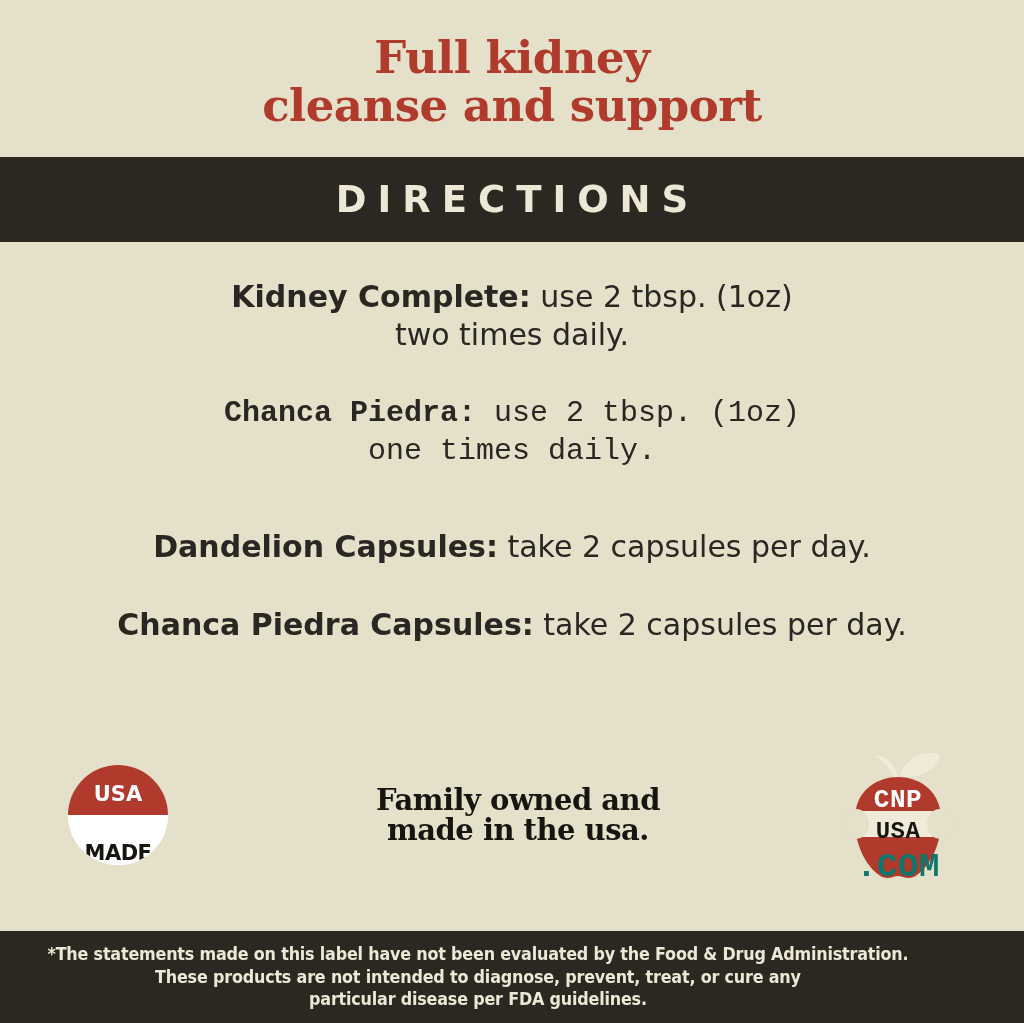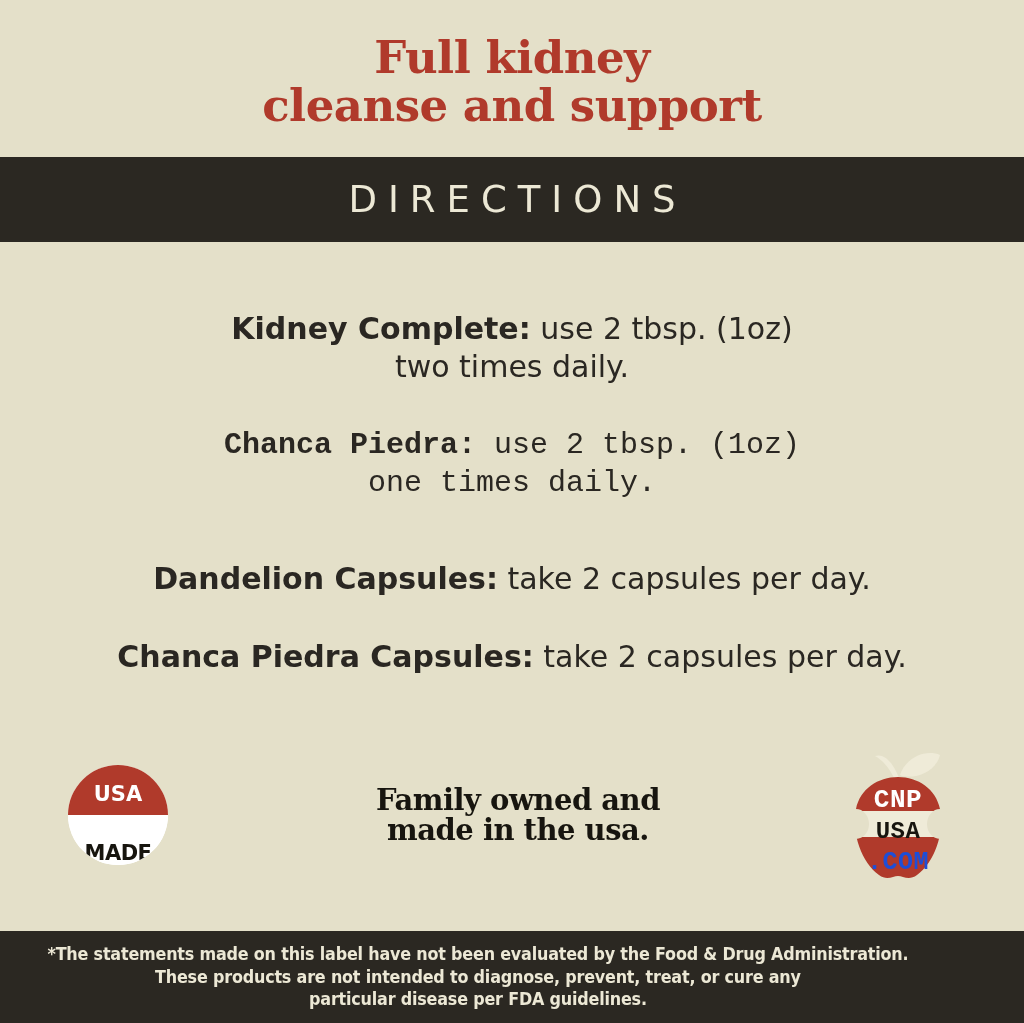--- a/index.html
+++ b/index.html
@@ -47,33 +47,33 @@
   .banner {
     height: 85px;
     background: #2b2822;
     display: flex;
     align-items: center;
     justify-content: center;
   }
   .banner-title {
     color: #ece8d5;
     font-family: "DejaVu Sans", sans-serif;
-    font-weight: normal;
+    font-weight: bold;
     font-size: 37px;
     letter-spacing: 11px;
     text-indent: 11px;
   }
 
   
   .directions {
     flex: 1 1 auto;
     display: flex;
     flex-direction: column;
     align-items: center;
-    padding-top: 68px;
+    padding-top: 36px;
     box-sizing: border-box;
   }
   .dir-item {
     text-align: center;
     color: #2a2722;
     font-family: "DejaVu Sans", sans-serif;
     font-size: 30px;
     line-height: 1.28;
     max-width: 900px;
   }
@@ -176,22 +176,22 @@
     font-size: 26px;
     color: #ffffff;
   }
   .apple-logo .t-usa {
     top: 73px;
     font-size: 24px;
     color: #17150f;
   }
   .apple-logo .t-com {
     top: 103px;
-    font-size: 25px;
-    color: #1d4ed8;
+    font-size: 34px;
+    color: #0f766e;
     text-align: center;
   }
 
   
   .footer {
     height: 92px;
     background: #2b2822;
     display: flex;
     align-items: center;
     justify-content: flex-start;

